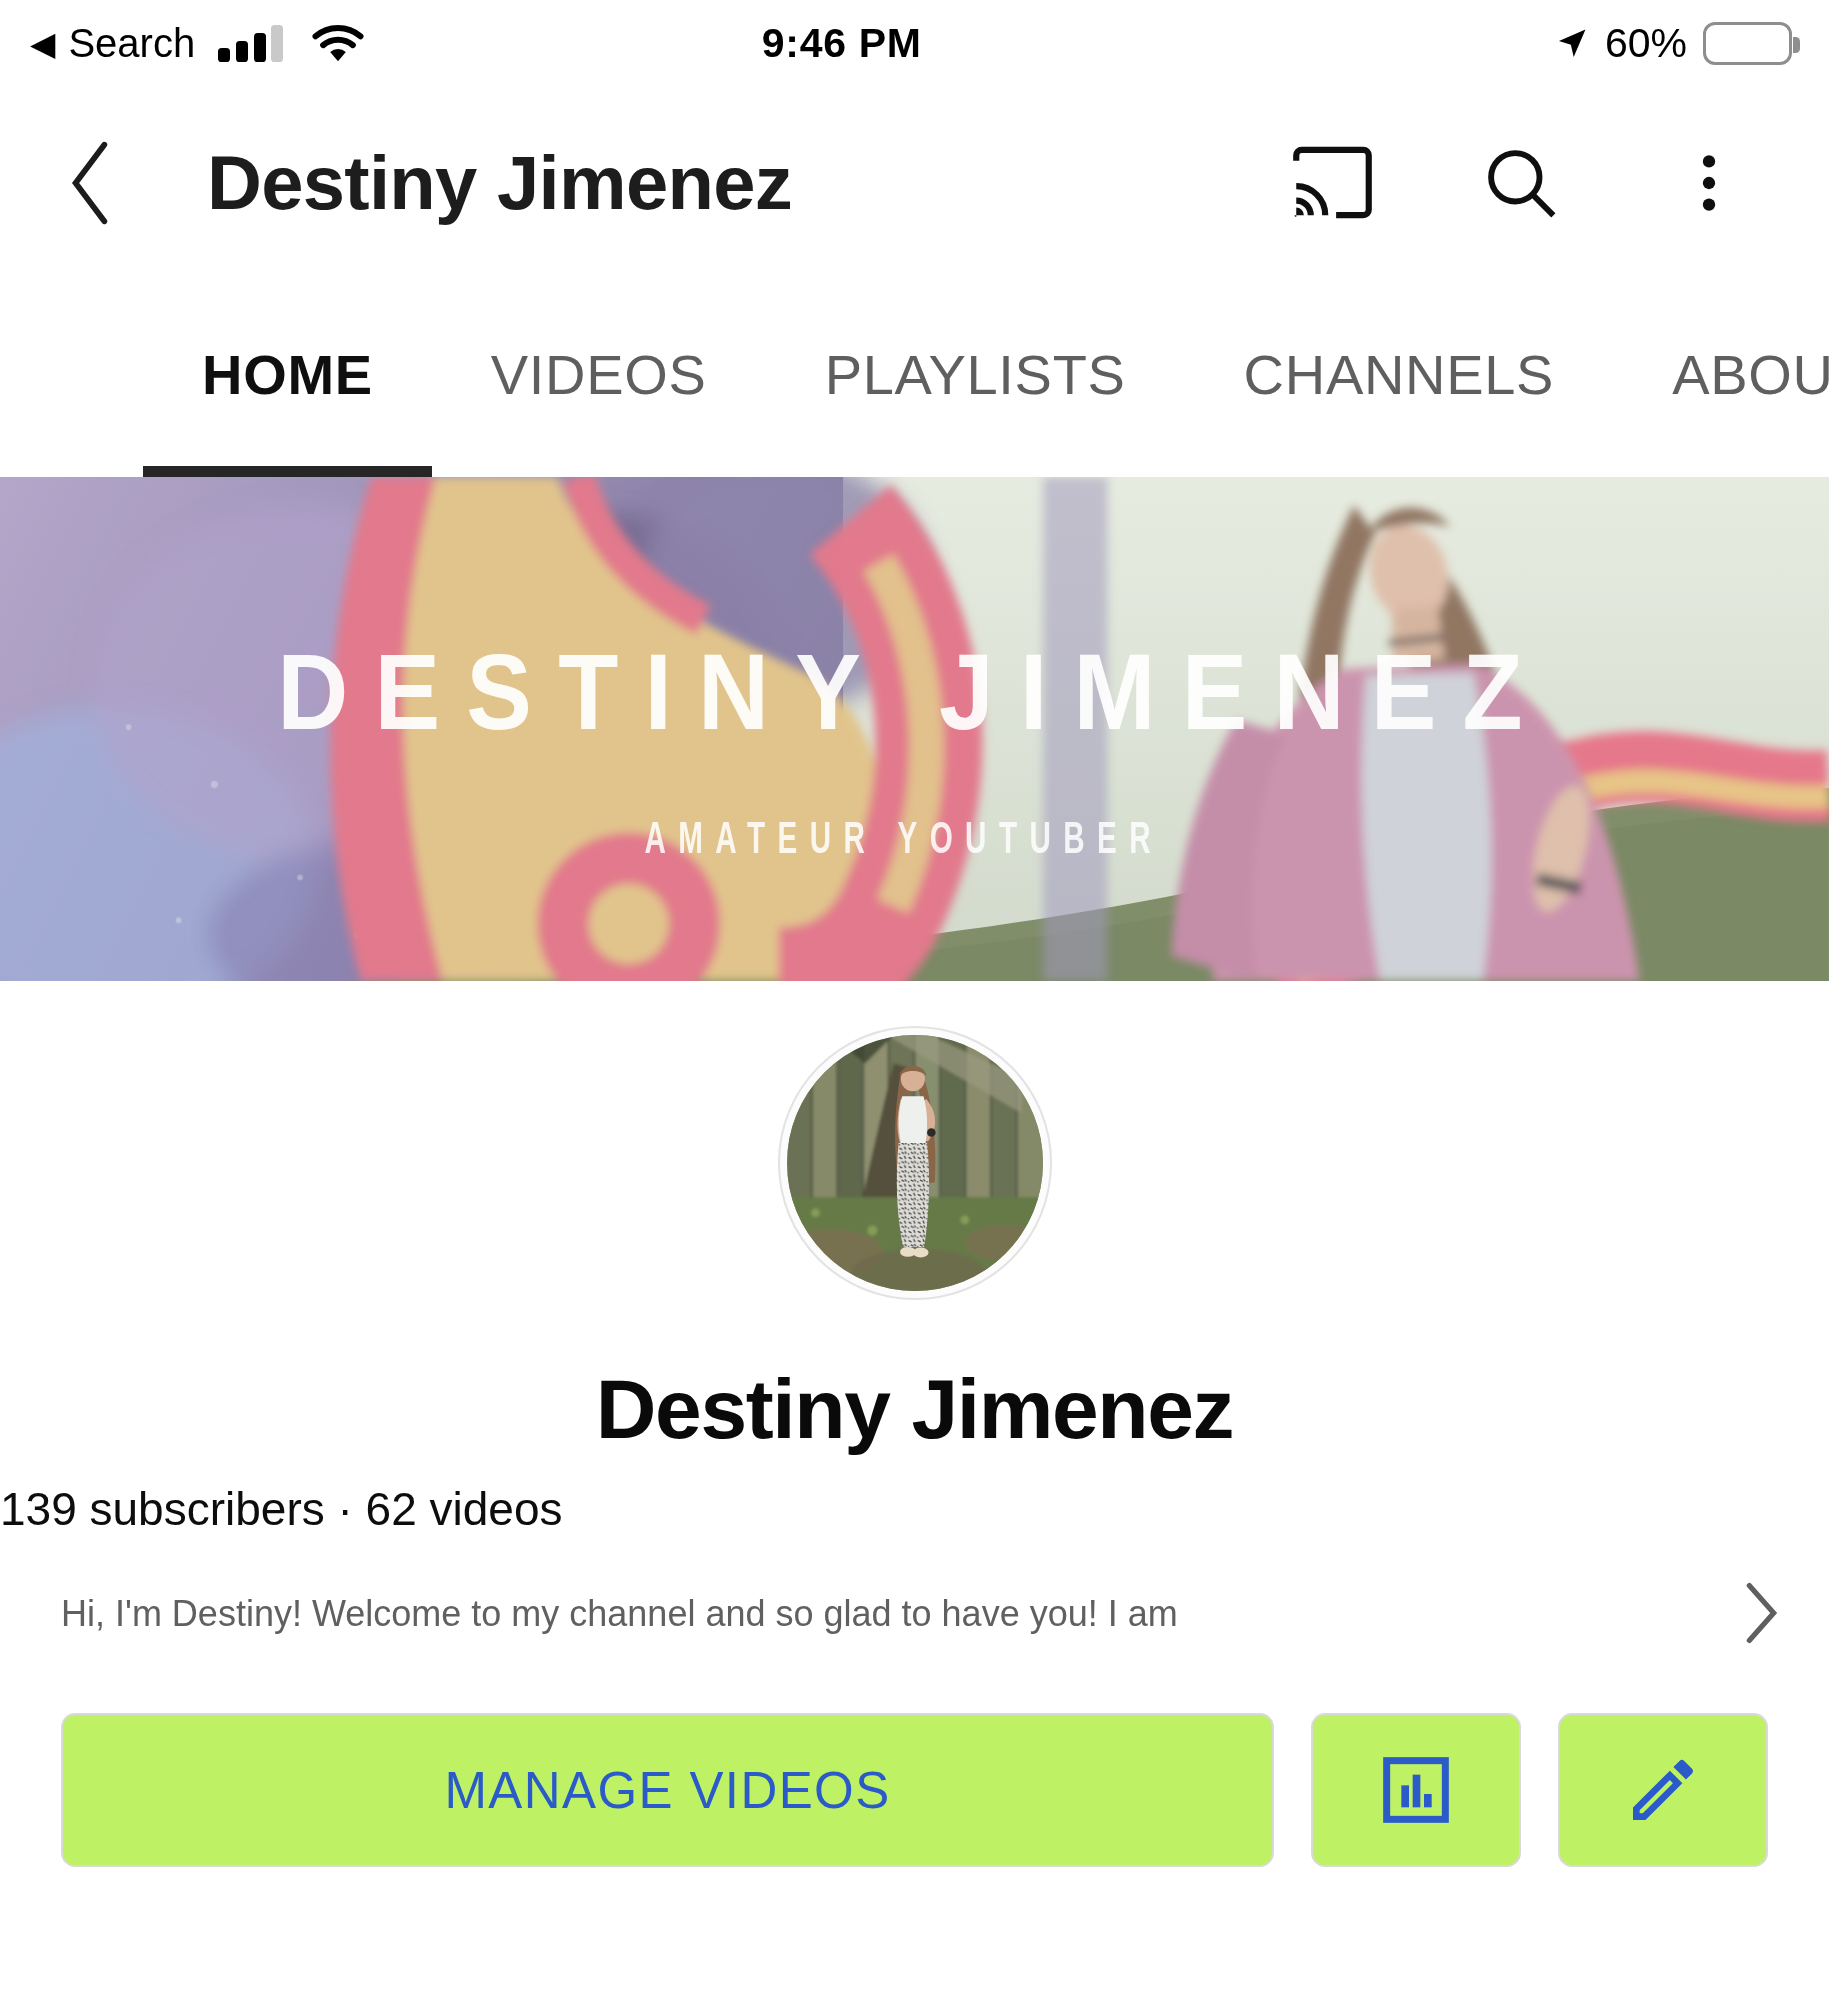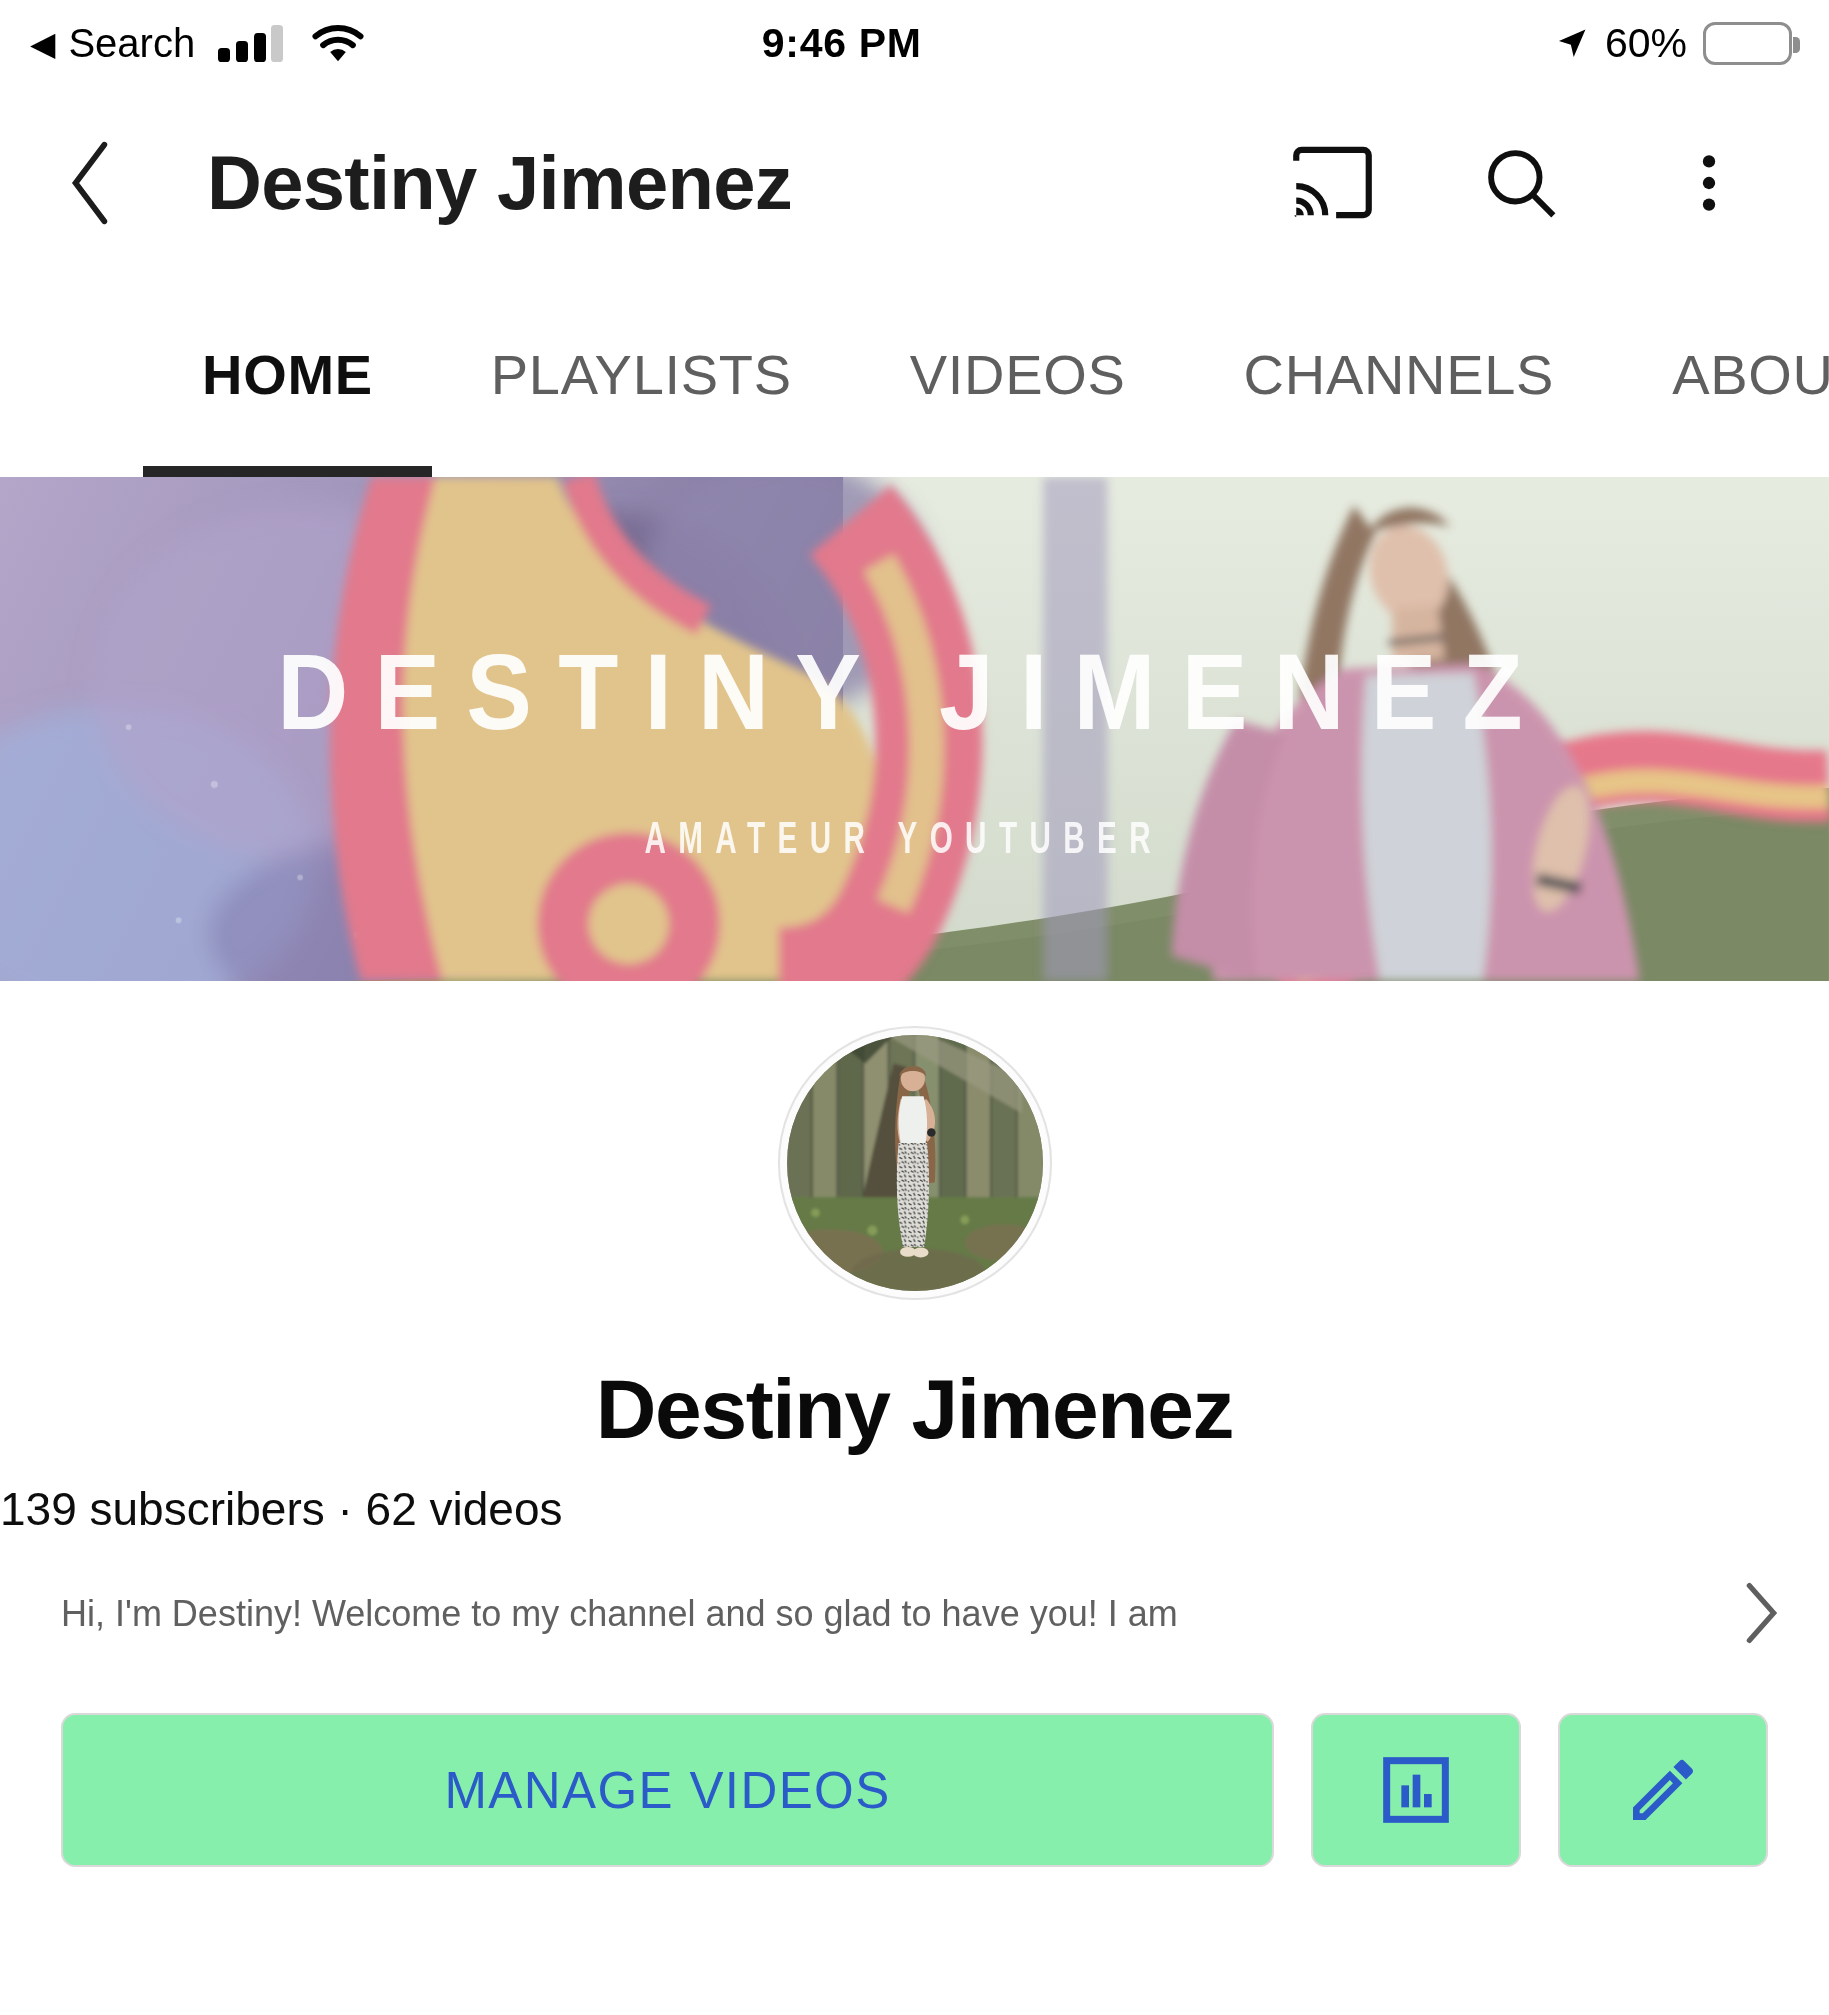--- a/index.html
+++ b/index.html
@@ -49,21 +49,21 @@
   .avatar{width:270px;height:270px;border-radius:50%;border:7.9px solid #fcfcfc;box-shadow:0 0 0 2.1px #e3e3e3;overflow:hidden;background:#7d8164;}
   .avatar svg{display:block;width:100%;height:100%;}
   .ch-name{margin-top:63px;text-align:center;font-size:84px;font-weight:700;color:#0a0a0a;letter-spacing:-1.4px;}
   .ch-stats{margin-top:24px;text-align:left;font-size:46px;color:#0d0d0d;}
   .desc{position:relative;margin-top:41px;padding:0 179px 0 61px;}
   .desc-line{font-size:36px;color:var(--text-secondary);line-height:73px;white-space:nowrap;overflow:hidden;}
   .desc-chevron{position:absolute;right:49px;top:50%;transform:translateY(-50%);}
 
   
   .actions{display:flex;gap:37px;margin:63px 61px 0 61px;height:154px;}
-  .btn{background:#86efac;border:2.1px solid #d9d9d9;border-radius:14.3px;display:flex;align-items:center;justify-content:center;}
+  .btn{background:#bef264;border:2.1px solid #d9d9d9;border-radius:14.3px;display:flex;align-items:center;justify-content:center;}
   .btn-manage{flex:1;font-size:51px;font-weight:500;letter-spacing:1.4px;color:var(--accent);}
   .btn-sq{width:210px;flex:0 0 auto;}
 </style>
 </head>
 <body>
 
 <div class="statusbar">
   <div class="sb-left">
     <span class="sb-back-tri">◀</span>
     <span class="sb-label">Search</span>
@@ -126,24 +126,24 @@
       </svg>
     </div>
   </div>
 </div>
 
 <div class="tabs">
   <div class="tab active">
       <span>HOME</span>
     </div>
   <div class="tab">
+      <span>VIDEOS</span>
+    </div>
+  <div class="tab">
       <span>PLAYLISTS</span>
-    </div>
-  <div class="tab">
-      <span>VIDEOS</span>
     </div>
   <div class="tab">
       <span>CHANNELS</span>
     </div>
   <div class="tab">
       <span>ABOUT</span>
     </div>
 </div>
 
 <svg class="banner" viewBox="0 0 2560 705" preserveAspectRatio="none">

